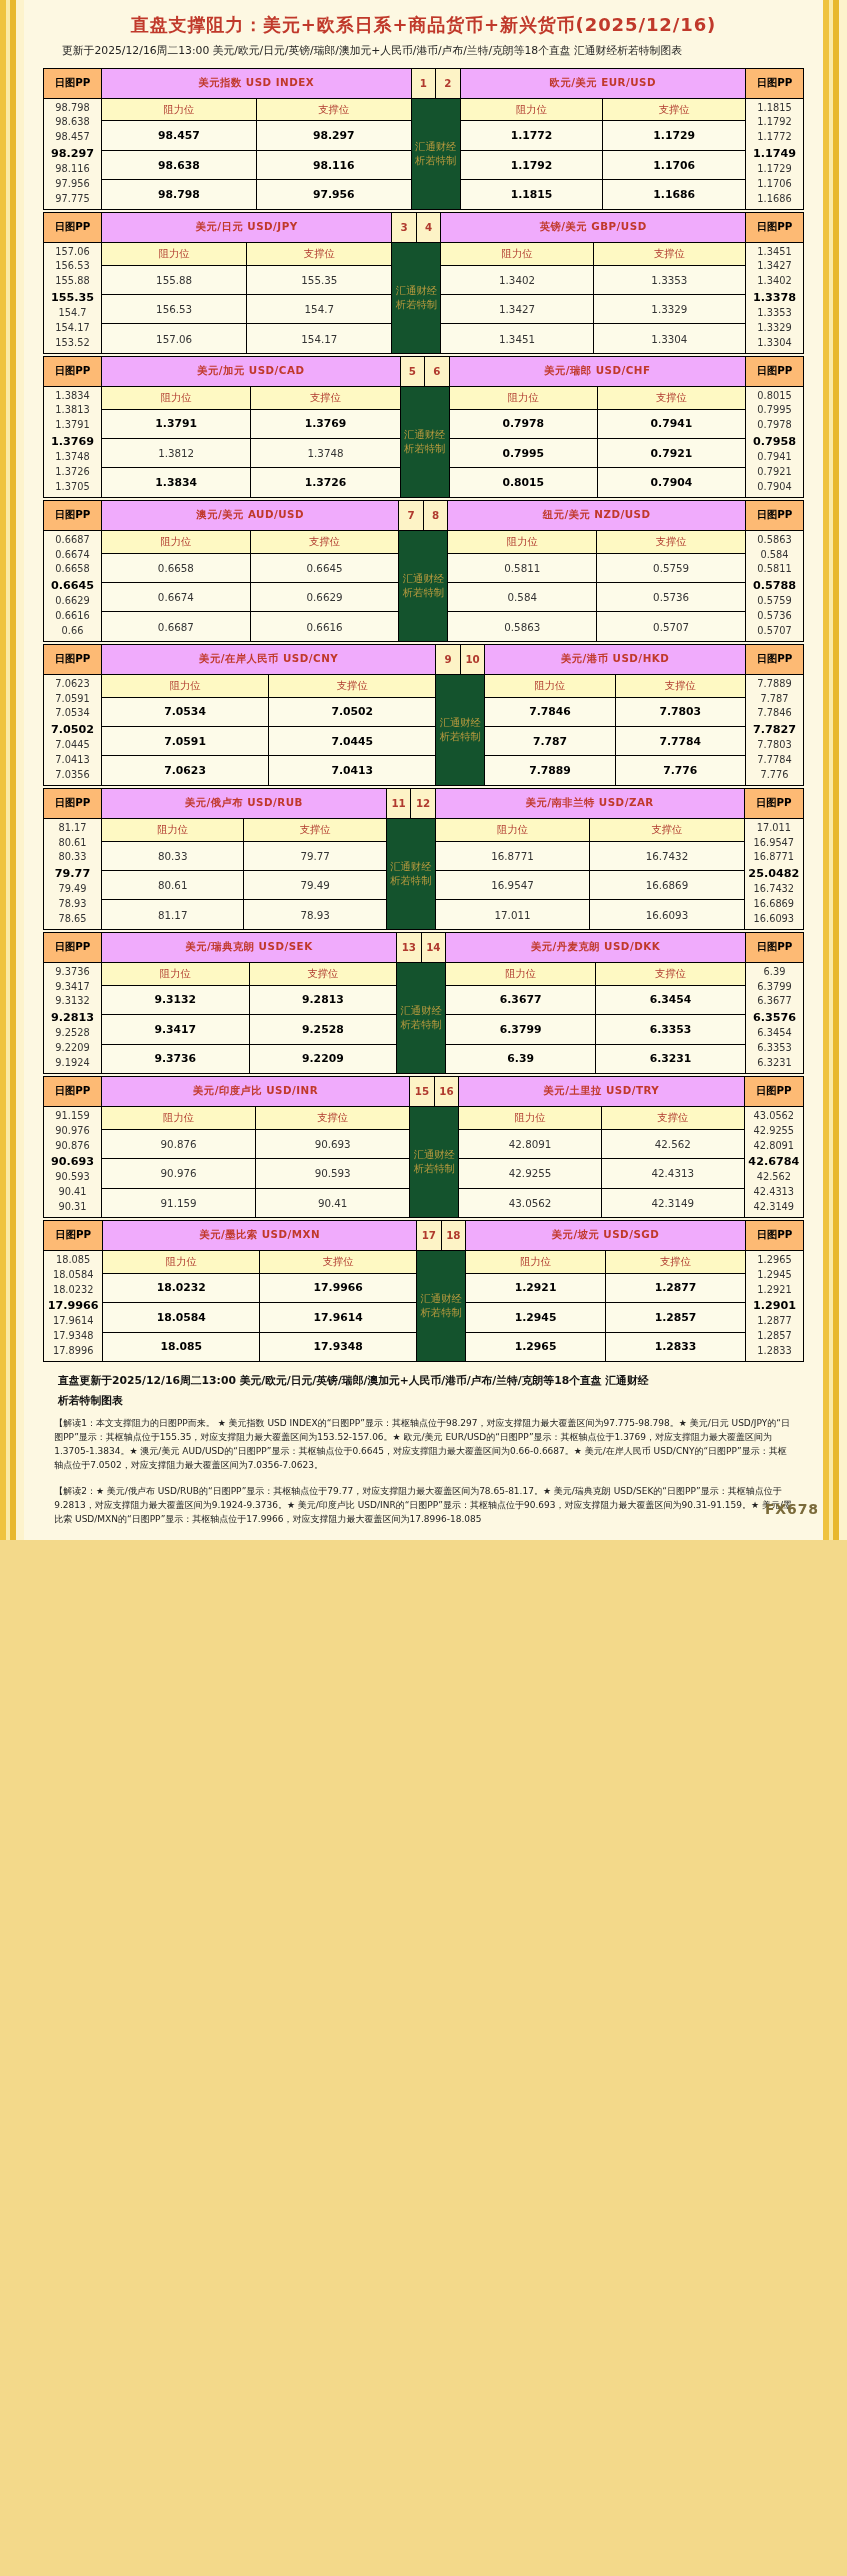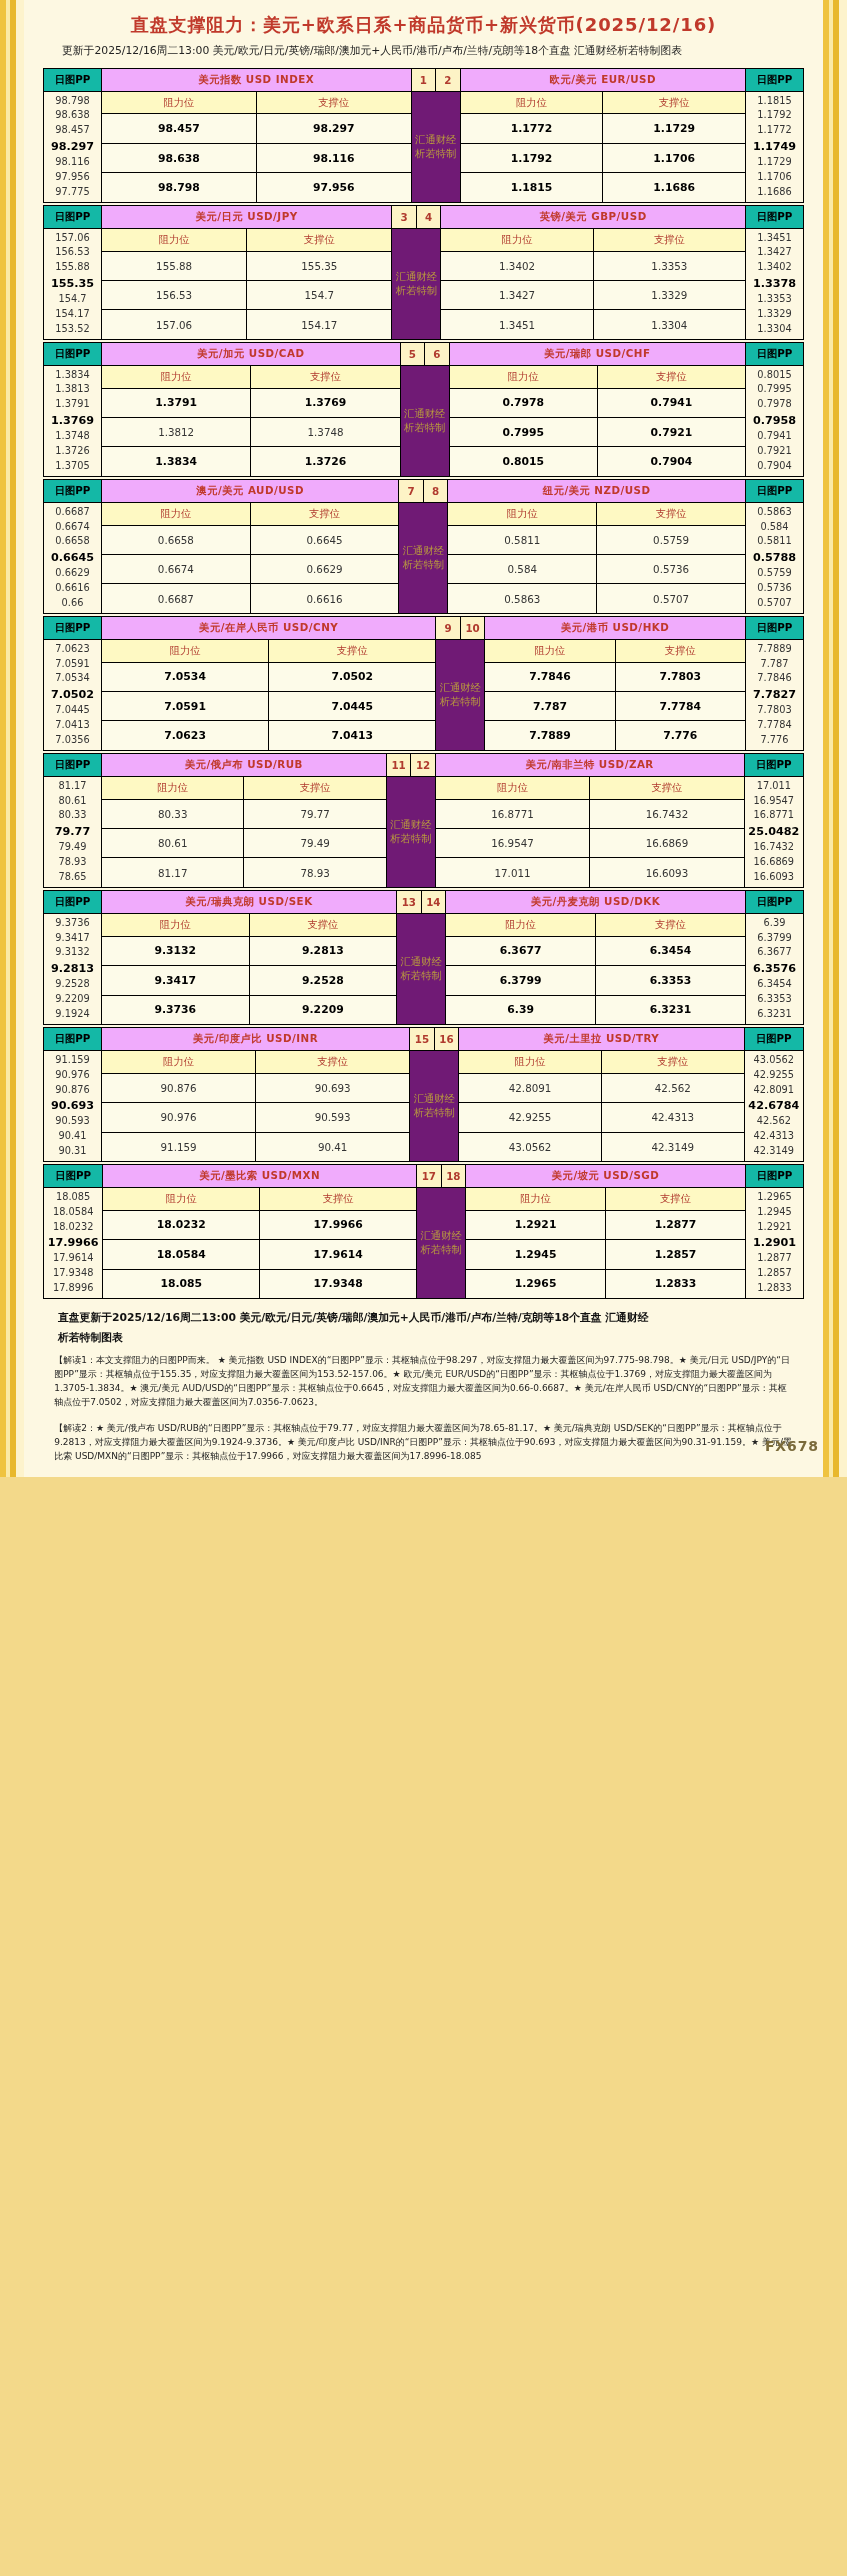--- a/index.html
+++ b/index.html
@@ -51,25 +51,25 @@
     background: #fdfbe9;
   }
   .block td, .block th {
     border: 0.9px solid #000;
     text-align: center;
     vertical-align: middle;
     font-size: 10.3px;
     padding: 0;
   }
   .hdr-pp {
-    background: #14b8a6;
+    background: #fdba74;
     font-weight: bold;
     font-size: 10.8px;
     color: #000;
-    height: 23px;
+    height: 30px;
   }
   .pair-title {
     background: #f0abfc;
     color: #c0392b;
     font-weight: bold;
     font-size: 12px;
     height: 19px;
     letter-spacing: 0.5px;
   }
   .num-cell {
@@ -108,21 +108,21 @@
     font-size: 11.2px;
   }
   .lvl {
     font-size: 10.3px;
     color: #333;
     height: 20.6px;
   }
   .lvl.bold { font-weight: bold; color: #000; font-size: 10.8px; }
   .mid-col {
     width: 49px;
-    background: #701a75;
+    background: #14532d;
     font-size: 8px;
     color: #b99a3e;
     line-height: 1.35;
     vertical-align: bottom;
     padding-bottom: 2.8px;
   }
   .footer {
     font-size: 10.8px;
     color: #111;
     padding: 9.4px 15px 3.7px;

